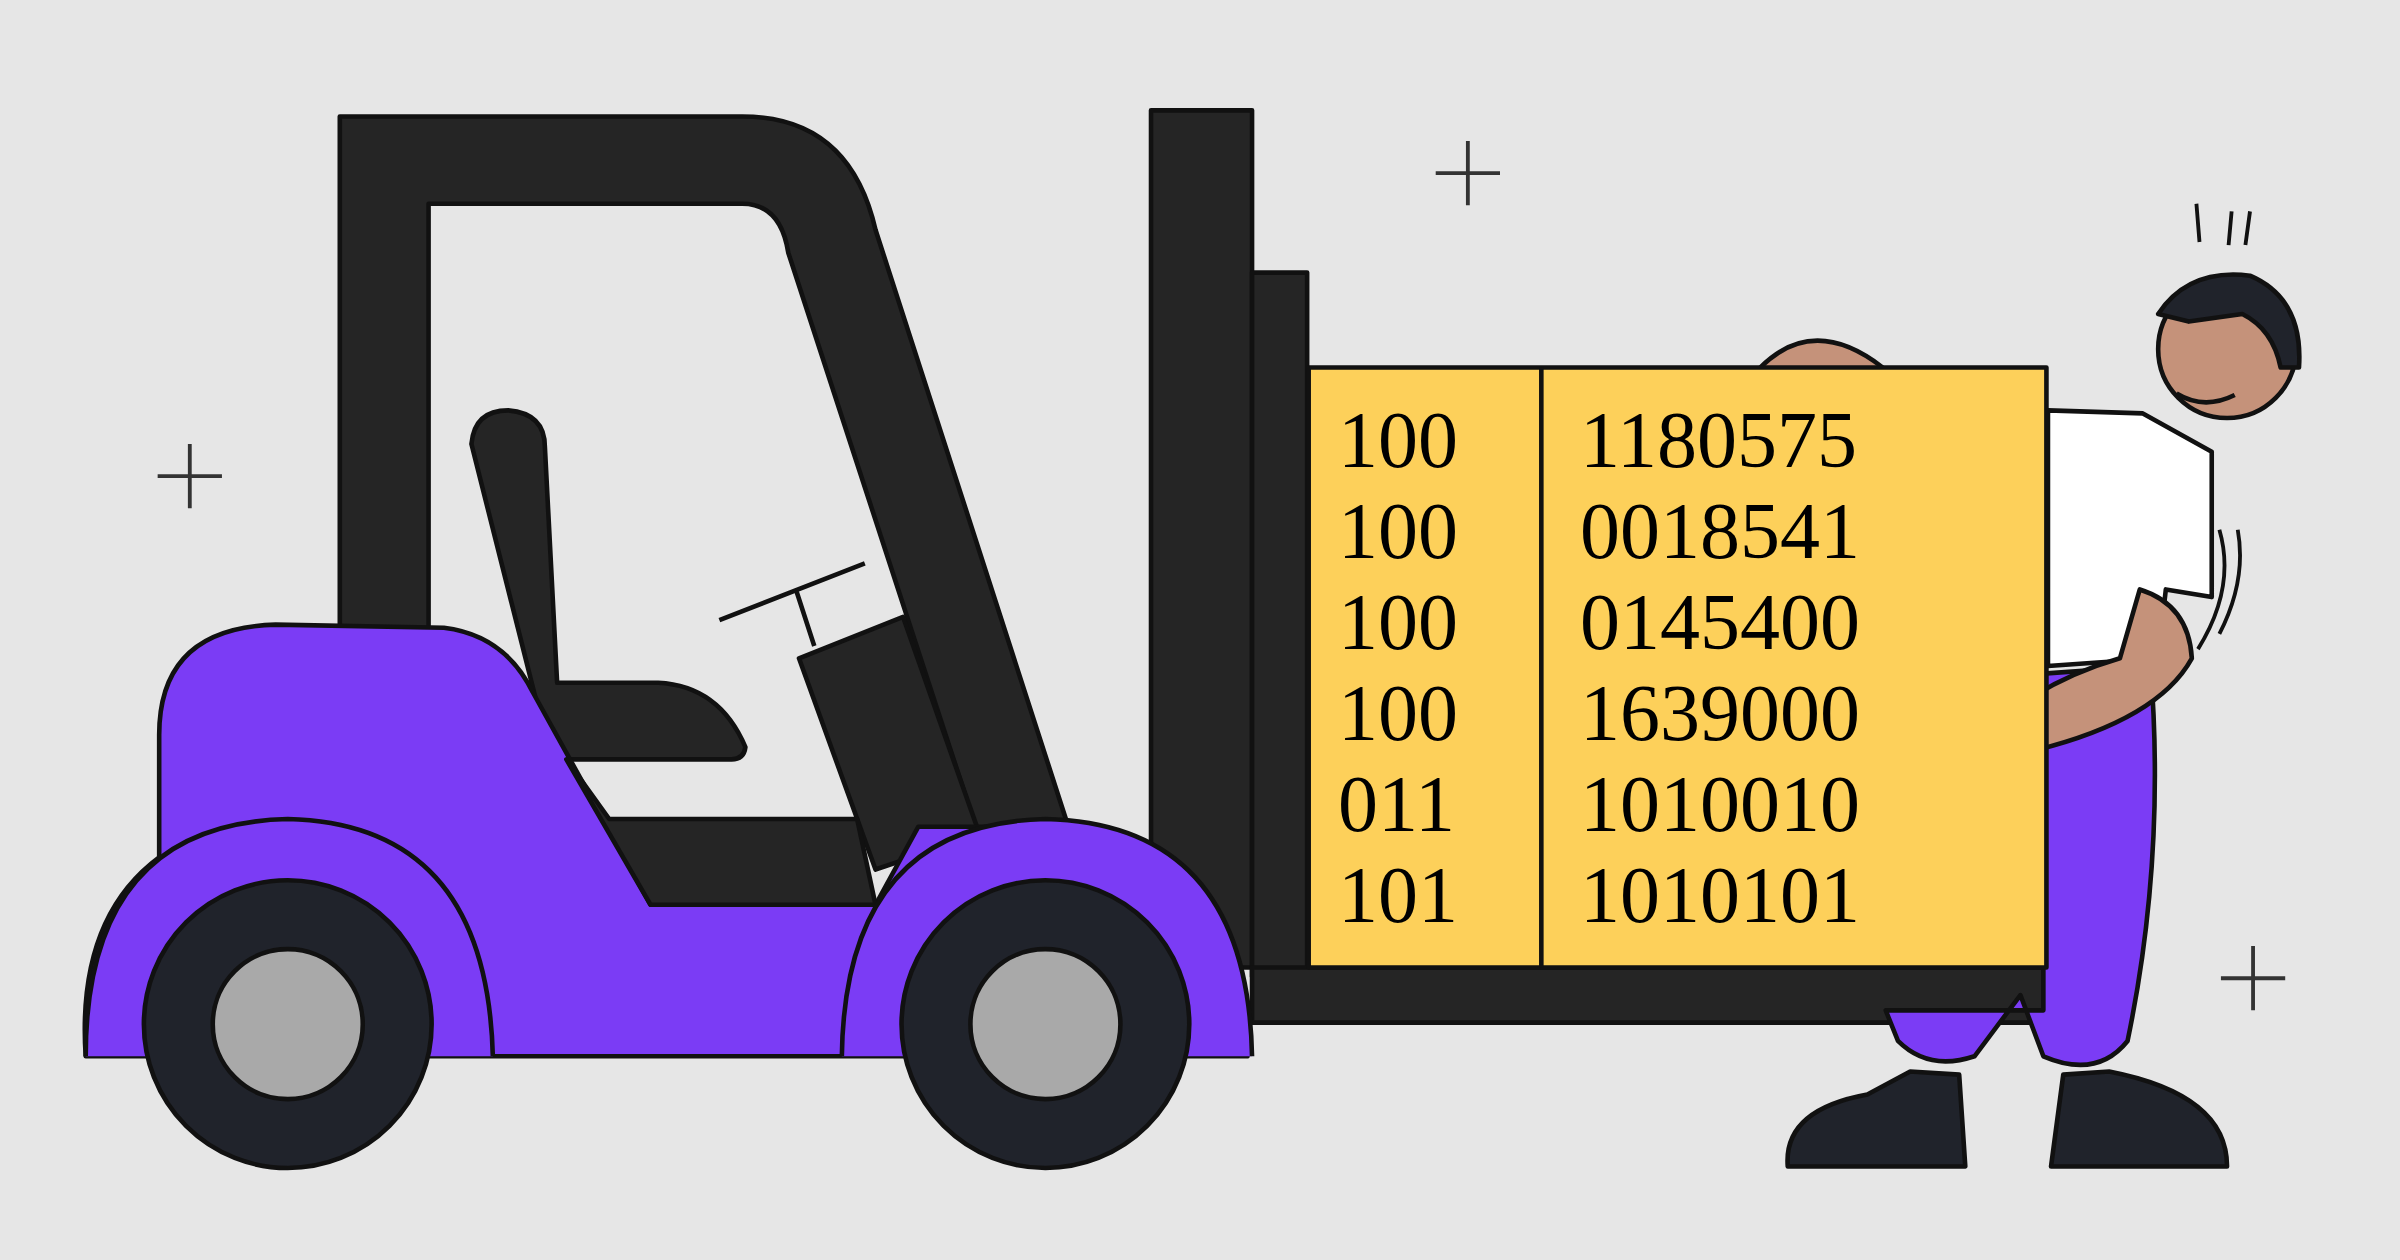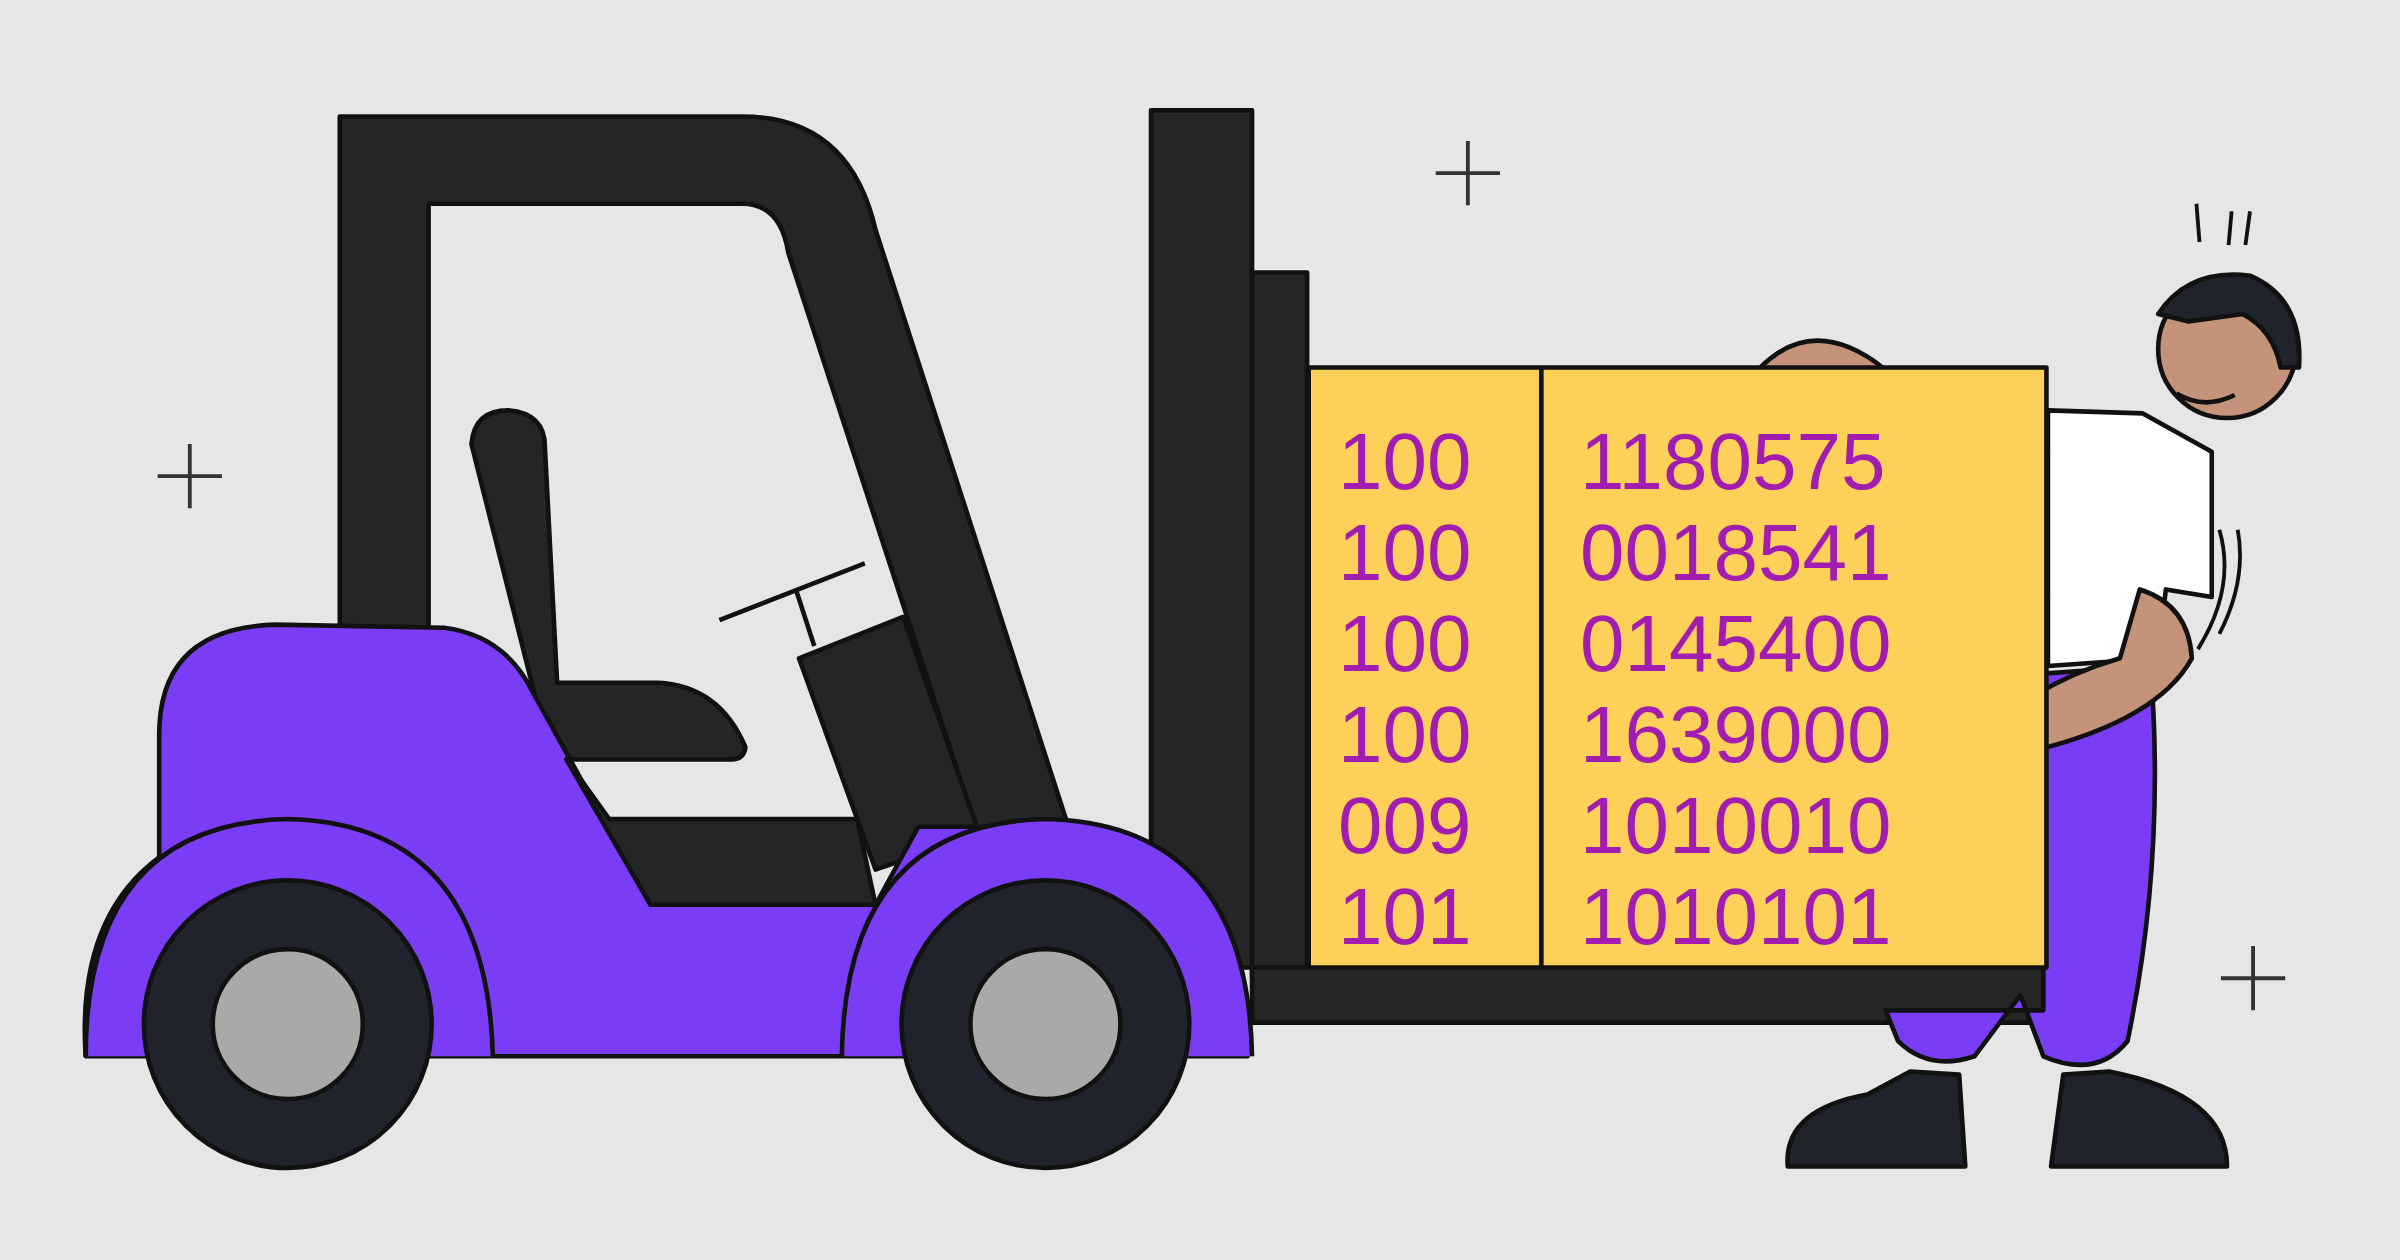--- a/index.html
+++ b/index.html
@@ -1,18 +1,18 @@
 <!DOCTYPE html>
 <html><head>
 <meta charset="utf-8">
 <style>
 html,body{margin:0;padding:0;}
 body{width:2400px;height:1260px;background:#e6e6e6;overflow:hidden;position:relative;font-family:"DejaVu Sans Mono",monospace;}
 svg{position:absolute;left:0;top:0;}
-.cell{position:absolute;font-family:Liberation Sans, sans-serif;font-size:80px;line-height:91px;color:#a21caf;white-space:pre;margin-top:21px;}
+.cell{position:absolute;font-family:Liberation Serif, serif;font-size:80px;line-height:91px;color:#000000;white-space:pre;}
 </style>
 </head>
 <body>
 
 <svg width="2400" height="1260" viewBox="0 0 1568 823">
  <g stroke="#111" stroke-width="3" stroke-linejoin="round">
 
   <g fill="none" stroke="#333" stroke-width="2.5">
    <path d="M959 92v42M938 113h42M124 290v42M103 311h42M1472 618v42M1451 639h42"></path>
   </g>
@@ -49,21 +49,21 @@
   <rect x="855" y="240" width="482" height="392" fill="#fdd05a"></rect>
   <path d="M1007 240V632" fill="none"></path>
  </g>
 </svg>
 
 <div style="position:absolute;left:1338px;top:395px;">
  <div class="cell">100</div>
  <div class="cell" style="top:91px">100</div>
  <div class="cell" style="top:182px">100</div>
  <div class="cell" style="top:273px">100</div>
- <div class="cell" style="top:364px">009</div>
+ <div class="cell" style="top:364px">011</div>
  <div class="cell" style="top:455px">101</div>
 </div>
 <div style="position:absolute;left:1580px;top:395px;">
  <div class="cell">1180575</div>
  <div class="cell" style="top:91px">0018541</div>
  <div class="cell" style="top:182px">0145400</div>
  <div class="cell" style="top:273px">1639000</div>
  <div class="cell" style="top:364px">1010010</div>
  <div class="cell" style="top:455px">1010101</div>
 </div>

